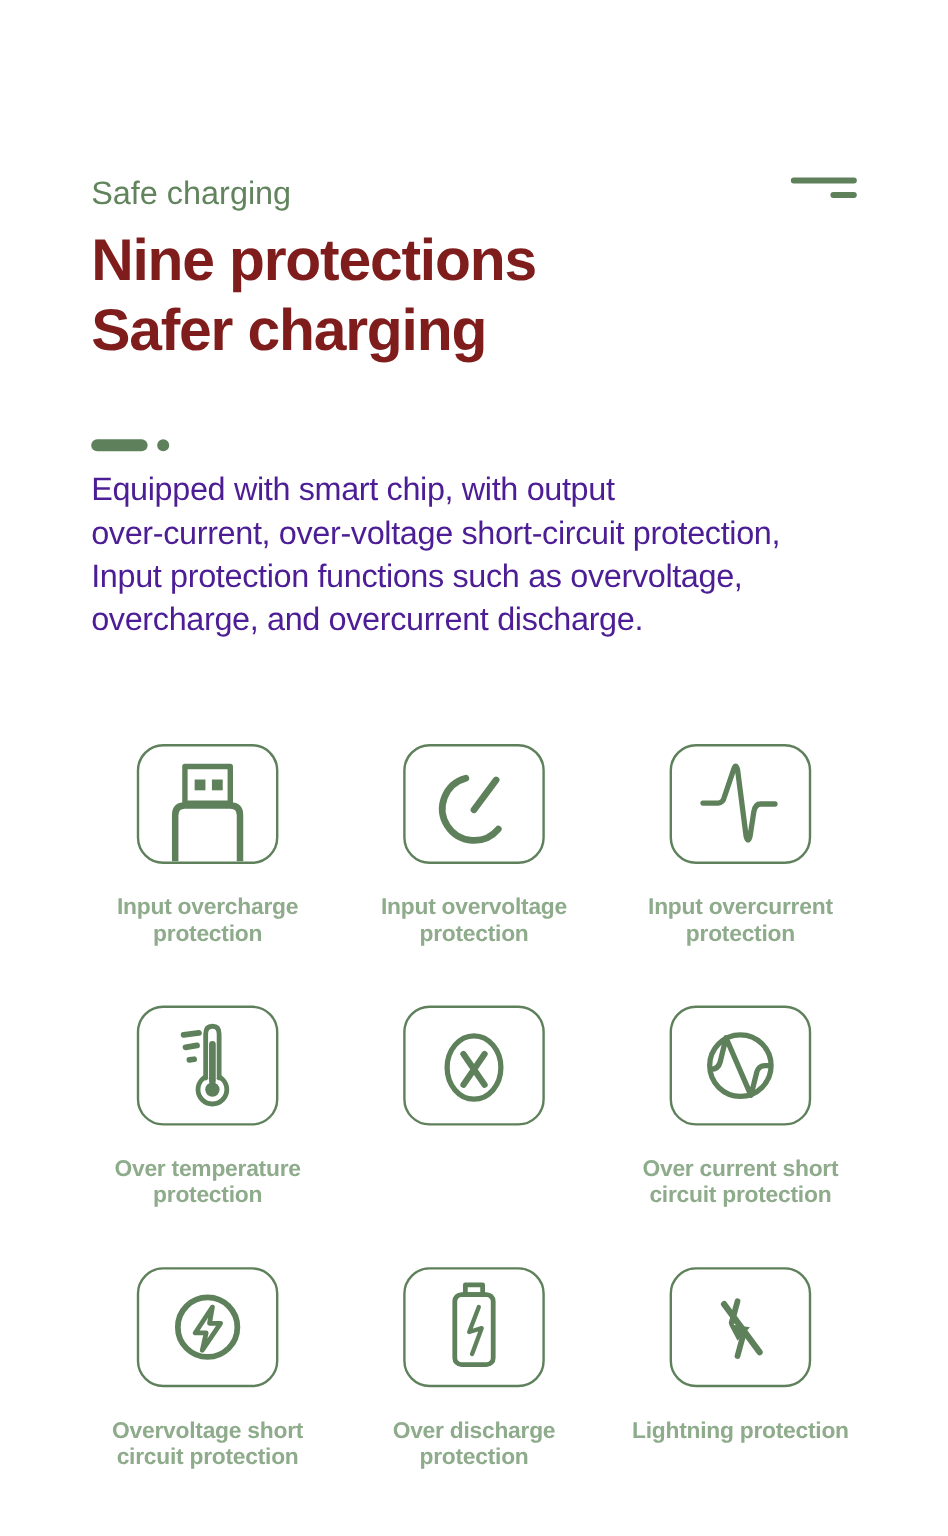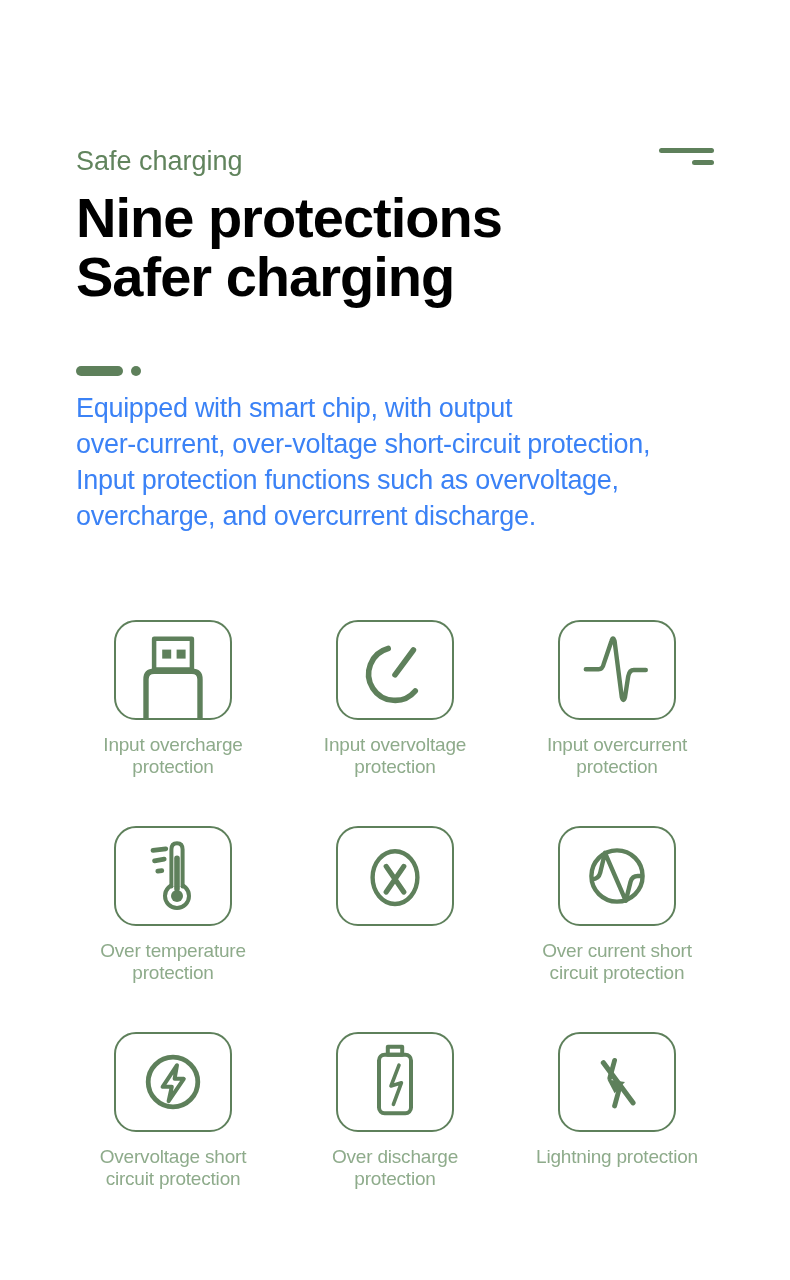--- a/index.html
+++ b/index.html
@@ -17,31 +17,31 @@
   .deco-dash-long{position:absolute;top:0;right:0;width:55px;height:5px;border-radius:3px;background:#5e805b;}
   .deco-dash-short{position:absolute;top:12px;right:0;width:22px;height:5px;border-radius:3px;background:#5e805b;}
 
   .header{padding:144px 0 0 76px;}
   .eyebrow{
     font-size:27px;line-height:34px;color:#61845d;font-weight:400;
     letter-spacing:0px;margin:0;
   }
   .title{
     margin:10px 0 0 0;
-    font-size:56px;line-height:59px;font-weight:700;color:#000000;
+    font-size:49px;line-height:59px;font-weight:700;color:#7f1d1d;
     letter-spacing:-1px;
   }
 
   .divider{display:flex;align-items:center;margin:60px 0 0 76px;height:10px;}
   .divider-bar{width:47px;height:10px;border-radius:5px;background:#5e805b;}
   .divider-dot{width:10px;height:10px;border-radius:50%;background:#5e805b;margin-left:8px;}
 
   .description{
     margin:14px 0 0 76px;width:714px;
-    font-size:27px;line-height:36px;color:#3b82f6;font-weight:400;
+    font-size:27px;line-height:36px;color:#4c1d95;font-weight:400;
     letter-spacing:-0.3px;
   }
 
   .feature-grid{
     margin:86px 62px 0 62px;
     display:grid;
     grid-template-columns:repeat(3,1fr);
     row-gap:48px;
     justify-items:center;
   }
@@ -52,22 +52,22 @@
     box-sizing:border-box;
     display:flex;align-items:center;justify-content:center;
     overflow:hidden;
     background:#ffffff;
   }
   .icon-box svg{stroke:#5e805b;fill:none;}
   .icon-box svg .fill{fill:#5e805b;stroke:none;}
   .icon-box svg .whitefill{fill:#ffffff;}
   .icon-usb-align{align-items:flex-end;}
   .feature-label{
-    margin-top:14px;text-align:center;
-    font-size:19px;line-height:22px;color:#8eab8b;font-weight:400;
+    margin-top:26px;text-align:center;
+    font-size:19px;line-height:22px;color:#8eab8b;font-weight:700;
     letter-spacing:-0.2px;
   }
   .feature-label div{min-height:0;}
 </style>
 </head>
 <body>
 
 <div class="content">
 
   <div class="deco-dashes">

